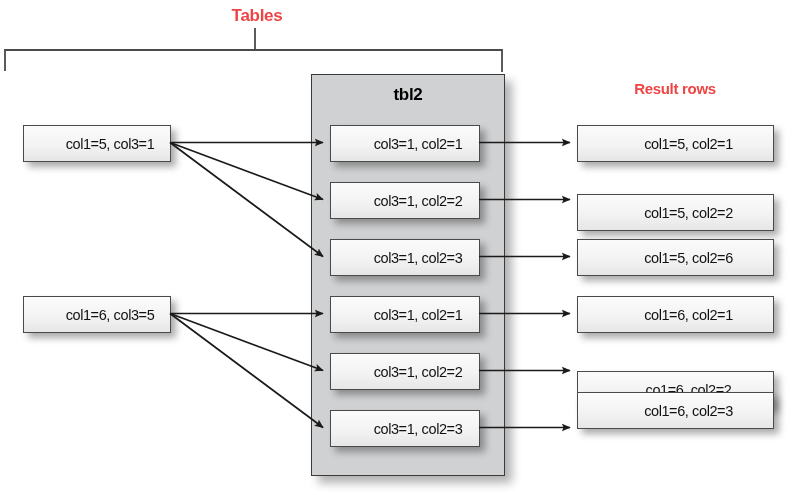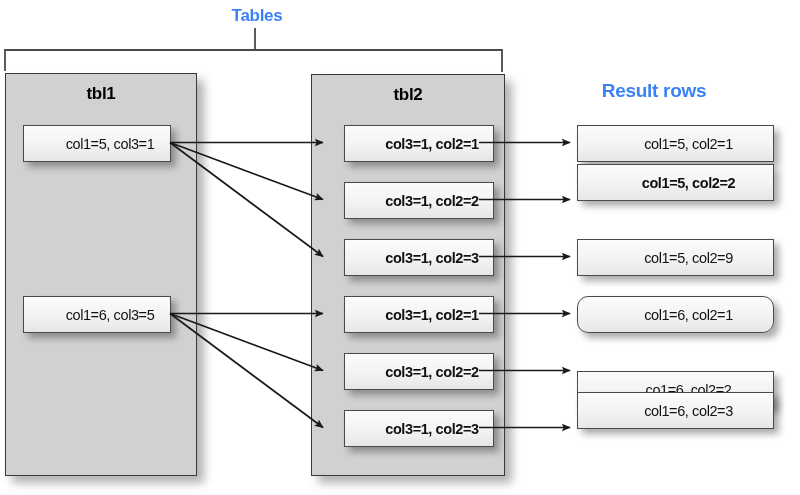--- a/index.html
+++ b/index.html
@@ -28,29 +28,29 @@
     width: 800px;
     height: 495px;
     pointer-events: none;
     z-index: 5;
   }
 
   
   .heading {
     position: absolute;
     font-weight: bold;
-    color: #3b82f6;
+    color: #ef4444;
     font-size: 17px;
     letter-spacing: -0.3px;
     white-space: nowrap;
     text-align: center;
     z-index: 6;
   }
   #tables-label { left: 182px; top: 6px; width: 150px; }
-  #results-label { left: 574px; top: 80px; width: 160px; font-size: 19px; }
+  #results-label { left: 595px; top: 80px; width: 160px; font-size: 15px; }
 
   
   .panel {
     position: absolute;
     background: #d0d1d2;
     border: 1.6px solid #3a3a3a;
     box-shadow: 7px 7px 9px rgba(0,0,0,0.30);
     z-index: 1;
   }
   .panel-title {
@@ -80,35 +80,32 @@
     z-index: 3;
   }
   .rowbox span {
     font-size: 14.5px;
     color: #111111;
     letter-spacing: -0.4px;
     white-space: nowrap;
     margin-left: 26px;
   }
   .t1row { left: 23px; width: 146px; }
-  .t2row { left: 344px; width: 148px; font-weight: bold; }
+  .t2row { left: 330px; width: 148px; }
   .rrow  { left: 577px; width: 195px; }
 </style>
 </head>
 <body>
 
 <div id="stage">
 
   <div class="heading" id="tables-label">Tables</div>
 
   <div class="heading" id="results-label">Result rows</div>
 
-  <div class="panel" id="panel-tbl1">
-    <div class="panel-title">tbl1</div>
-  </div>
 
   <div class="panel" id="panel-tbl2">
     <div class="panel-title">tbl2</div>
   </div>
 
   <div id="rows-layer">
       <div class="rowbox t1row" style="top: 125px;">
         <span>col1=5, col3=1</span>
       </div>
       <div class="rowbox t1row" style="top: 296px;">
@@ -128,27 +125,27 @@
       </div>
       <div class="rowbox t2row" style="top: 353px;">
         <span>col3=1, col2=2</span>
       </div>
       <div class="rowbox t2row" style="top: 410px;">
         <span>col3=1, col2=3</span>
       </div>
       <div class="rowbox rrow" style="top: 125px;">
         <span>col1=5, col2=1</span>
       </div>
-      <div class="rowbox rrow" style="top: 164px; font-weight: bold;">
+      <div class="rowbox rrow" style="top: 194px;">
         <span>col1=5, col2=2</span>
       </div>
       <div class="rowbox rrow" style="top: 239px;">
-        <span>col1=5, col2=9</span>
+        <span>col1=5, col2=6</span>
       </div>
-      <div class="rowbox rrow" style="top: 296px; border-radius: 11px;">
+      <div class="rowbox rrow" style="top: 296px;">
         <span>col1=6, col2=1</span>
       </div>
       <div class="rowbox rrow" style="top: 371px;">
         <span>co1=6, col2=2</span>
       </div>
       <div class="rowbox rrow" style="top: 392px;">
         <span>col1=6, col2=3</span>
       </div>
     </div>
 

